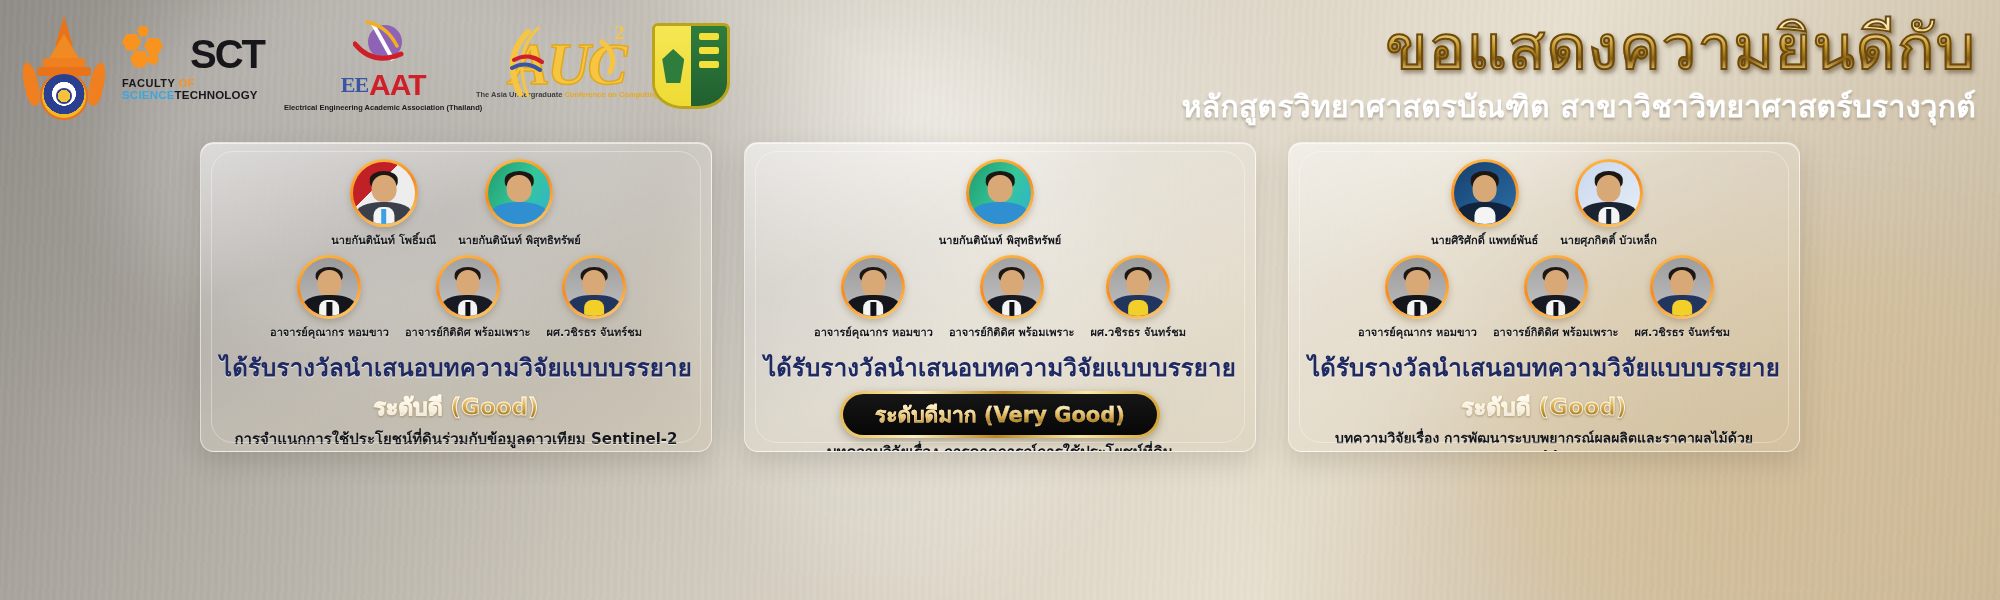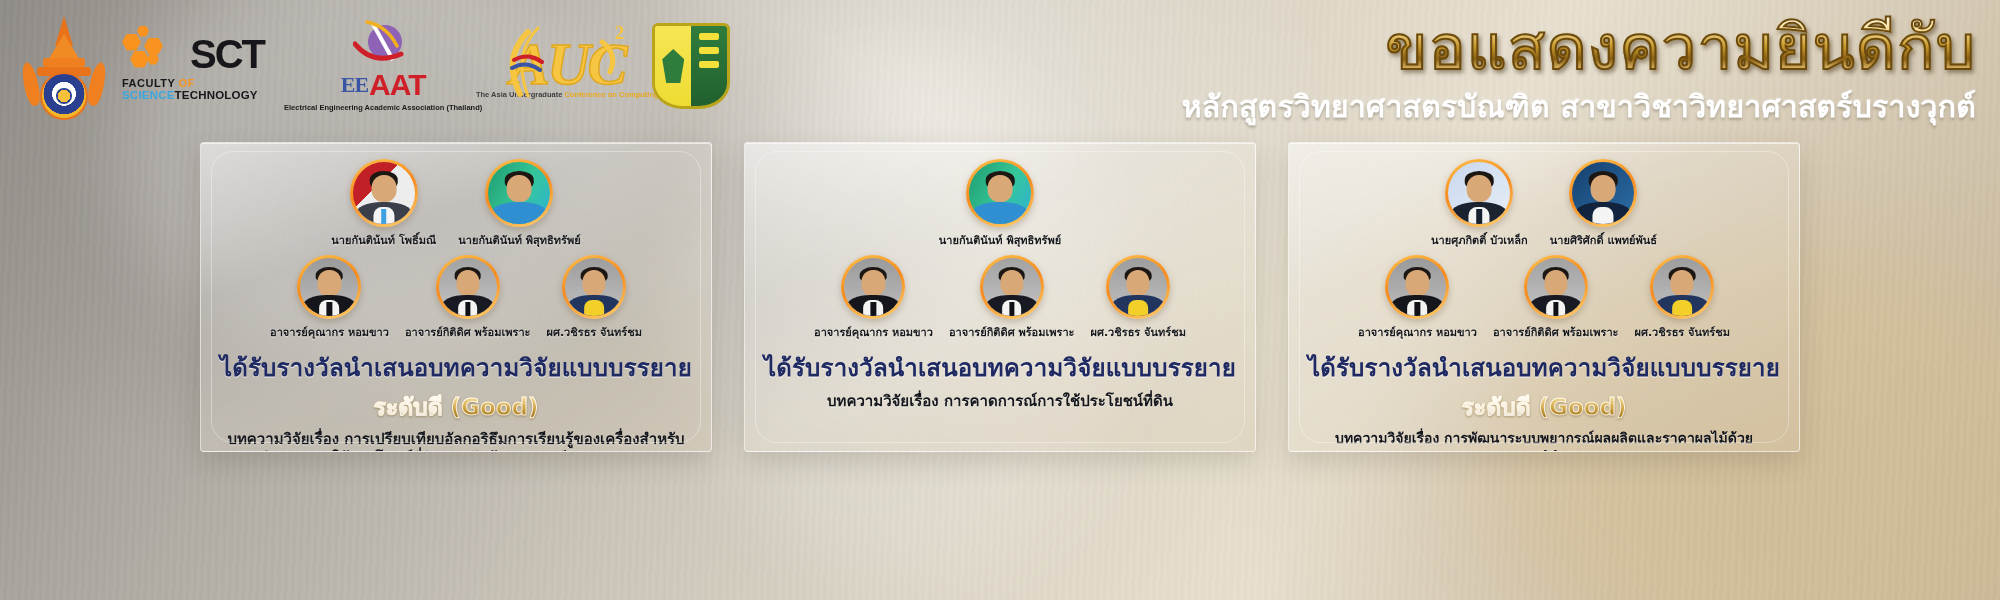--- a/index.html
+++ b/index.html
@@ -146,21 +146,21 @@
     font-size:30px;
     color:#ffffff;
     text-shadow: 0 2px 3px rgba(90,80,60,.45), 0 0 2px rgba(255,255,255,.9);
     letter-spacing:.3px;
   }
 
   
   .cards { position:absolute; left:0; top:142px; width:2000px; height:318px; display:flex; justify-content:center; gap:32px; z-index:4;}
   .card {
     width:512px; height:310px;
-    border-radius:4px;
+    border-radius:14px;
     background:
       linear-gradient(160deg, rgba(255,255,255,.55) 0%, rgba(255,255,255,.18) 32%, rgba(236,230,215,.30) 60%, rgba(214,200,172,.30) 100%);
     border:1px solid rgba(255,255,255,.55);
     box-shadow: 0 10px 26px rgba(80,70,55,.18), inset 0 1px 0 rgba(255,255,255,.6);
     position:relative;
     backdrop-filter: blur(2px);
     padding-top:12px;
     overflow:hidden;
   }
   .card::before{
@@ -420,21 +420,20 @@
                 </div>
             </div>
           </div>
           <div class="pname">ผศ.วชิรธร จันทร์ชม</div>
         </div>
       </div>
 
       <div class="award">ได้รับรางวัลนำเสนอบทความวิจัยแบบบรรยาย</div>
       <div class="grade">ระดับดี (Good)</div>
       <div class="abstract">
-        <div>บทความวิจัยเรื่อง การเปรียบเทียบอัลกอริธึมการเรียนรู้ของเครื่องสำหรับ</div>
         <div>การจำแนกการใช้ประโยชน์ที่ดินร่วมกับข้อมูลดาวเทียม Sentinel-2</div>
       </div>
     </div>
 
     <div class="card">
       <div class="row row-top">
         <div class="person">
           <div class="avatar a-big">
             <div class="photo">
               <div class="pp">
@@ -490,56 +489,59 @@
               <div class="body" style="background:#22355f"></div>
                   <div class="shirt" style="background:#f3cf2a"></div>
                 </div>
             </div>
           </div>
           <div class="pname">ผศ.วชิรธร จันทร์ชม</div>
         </div>
       </div>
 
       <div class="award">ได้รับรางวัลนำเสนอบทความวิจัยแบบบรรยาย</div>
+      <div class="grade-pill">
+        <span class="gtext">ระดับดีมาก (Very Good)</span>
+      </div>
       <div class="abstract">
         <div>บทความวิจัยเรื่อง การคาดการณ์การใช้ประโยชน์ที่ดิน</div>
 
       </div>
     </div>
 
     <div class="card">
       <div class="row row-top">
         <div class="person">
           <div class="avatar a-big">
             <div class="photo">
               <div class="pp">
+                  <div class="bg" style="background:linear-gradient(140deg,#16406e,#2c6fa8)"></div>
+              <div class="hair"></div>
+                  <div class="head"></div>
+              <div class="body" style="background:#12243d"></div>
+                  <div class="shirt"></div>
+                </div>
+            </div>
+          </div>
+          <div class="pname">นายศิริศักดิ์ แพทย์พันธ์</div>
+        </div>
+        <div class="person">
+          <div class="avatar a-big">
+            <div class="photo">
+              <div class="pp">
                   <div class="bg" style="background:linear-gradient(140deg,#c9d8ee,#e7eef7)"></div>
               <div class="hair"></div>
                   <div class="head"></div>
               <div class="body" style="background:#1b2230"></div>
                   <div class="shirt"></div>
                   <div class="tie" style="background:#16202e"></div>
                 </div>
             </div>
           </div>
           <div class="pname">นายศุภกิตติ์ บัวเหล็ก</div>
-        </div>
-        <div class="person">
-          <div class="avatar a-big">
-            <div class="photo">
-              <div class="pp">
-                  <div class="bg" style="background:linear-gradient(140deg,#16406e,#2c6fa8)"></div>
-              <div class="hair"></div>
-                  <div class="head"></div>
-              <div class="body" style="background:#12243d"></div>
-                  <div class="shirt"></div>
-                </div>
-            </div>
-          </div>
-          <div class="pname">นายศิริศักดิ์ แพทย์พันธ์</div>
         </div>
       </div>
 
       <div class="row row-bottom">
         <div class="person">
           <div class="avatar a-sm">
             <div class="photo">
               <div class="pp">
                   <div class="bg" style="background:linear-gradient(#9a9a9a,#bdbdbd)"></div>
               <div class="hair"></div>

